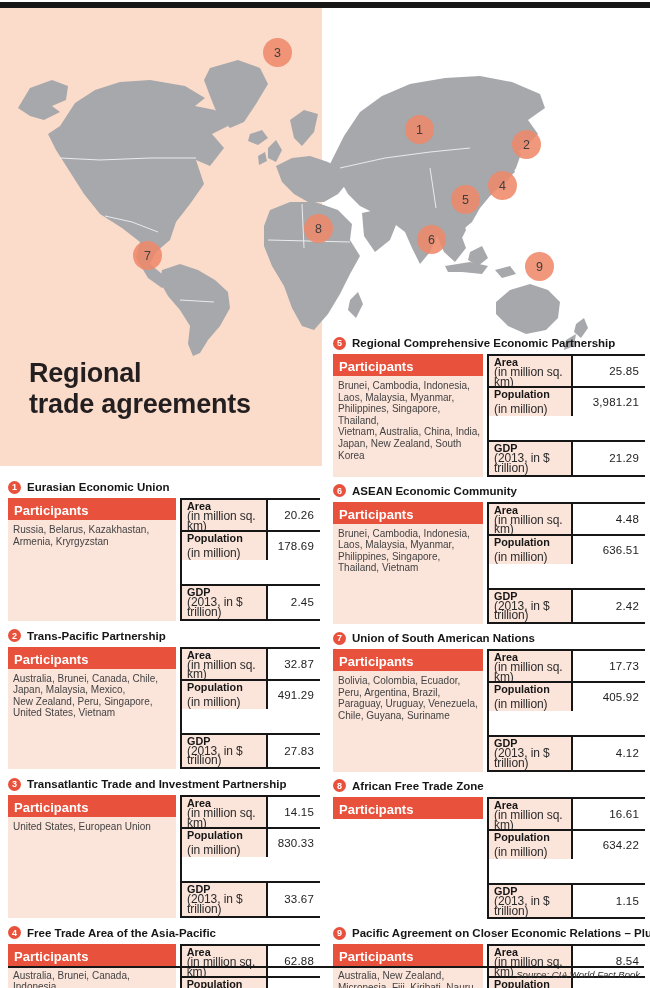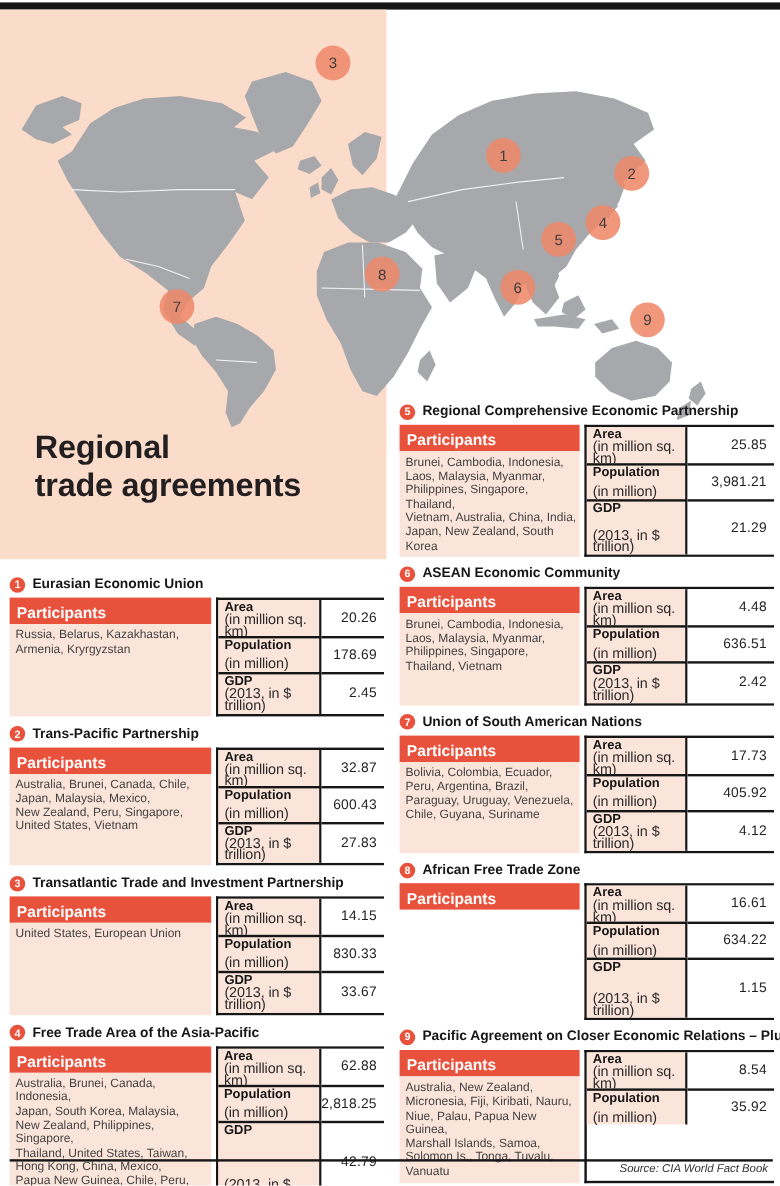--- a/index.html
+++ b/index.html
@@ -56,21 +56,21 @@
     display:flex;flex-direction:column;justify-content:space-between;
     padding:1px 1px 1px 5px;
   }
   .lb{font-size:10.8px;font-weight:bold;line-height:11px;color:#161616;}
   .ls{font-size:12px;line-height:9.8px;color:#2b2b2b;letter-spacing:-0.1px;}
   .vcell{
     background:#ffffff;display:flex;align-items:center;justify-content:flex-end;
     padding-right:6px;font-size:11.5px;color:#222;letter-spacing:0.2px;
   }
   .r2{border-top:2px solid #161616;}
-  .r3{border-top:2px solid #161616;}
+  .r3{border-top:2px solid #161616;margin-top:24px;}
   .source{
     position:absolute;right:10px;top:969px;font-size:9.5px;font-style:italic;color:#333;
   }
   .bottomrule{position:absolute;left:8px;top:966px;width:636px;height:2px;background:#161616;}
 </style>
 </head>
 <body>
 
 <div class="topbar"></div>
 <div class="pinkpanel"></div>
@@ -189,21 +189,21 @@
       <div class="rcol">
         <div class="lcell r1">
             <span class="lb">Area</span>
             <span class="ls">(in million sq. km)</span>
           </div>
         <div class="vcell r1">32.87</div>
         <div class="lcell r2">
             <span class="lb">Population</span>
             <span class="ls">(in million)</span>
           </div>
-        <div class="vcell r2">600.43</div>
+        <div class="vcell r2">491.29</div>
         <div class="lcell r3">
             <span class="lb">GDP</span>
             <span class="ls">(2013, in $ trillion)</span>
           </div>
         <div class="vcell r3">27.83</div>
       </div>
     </div>
   </section>
 
   <section class="agmt">

